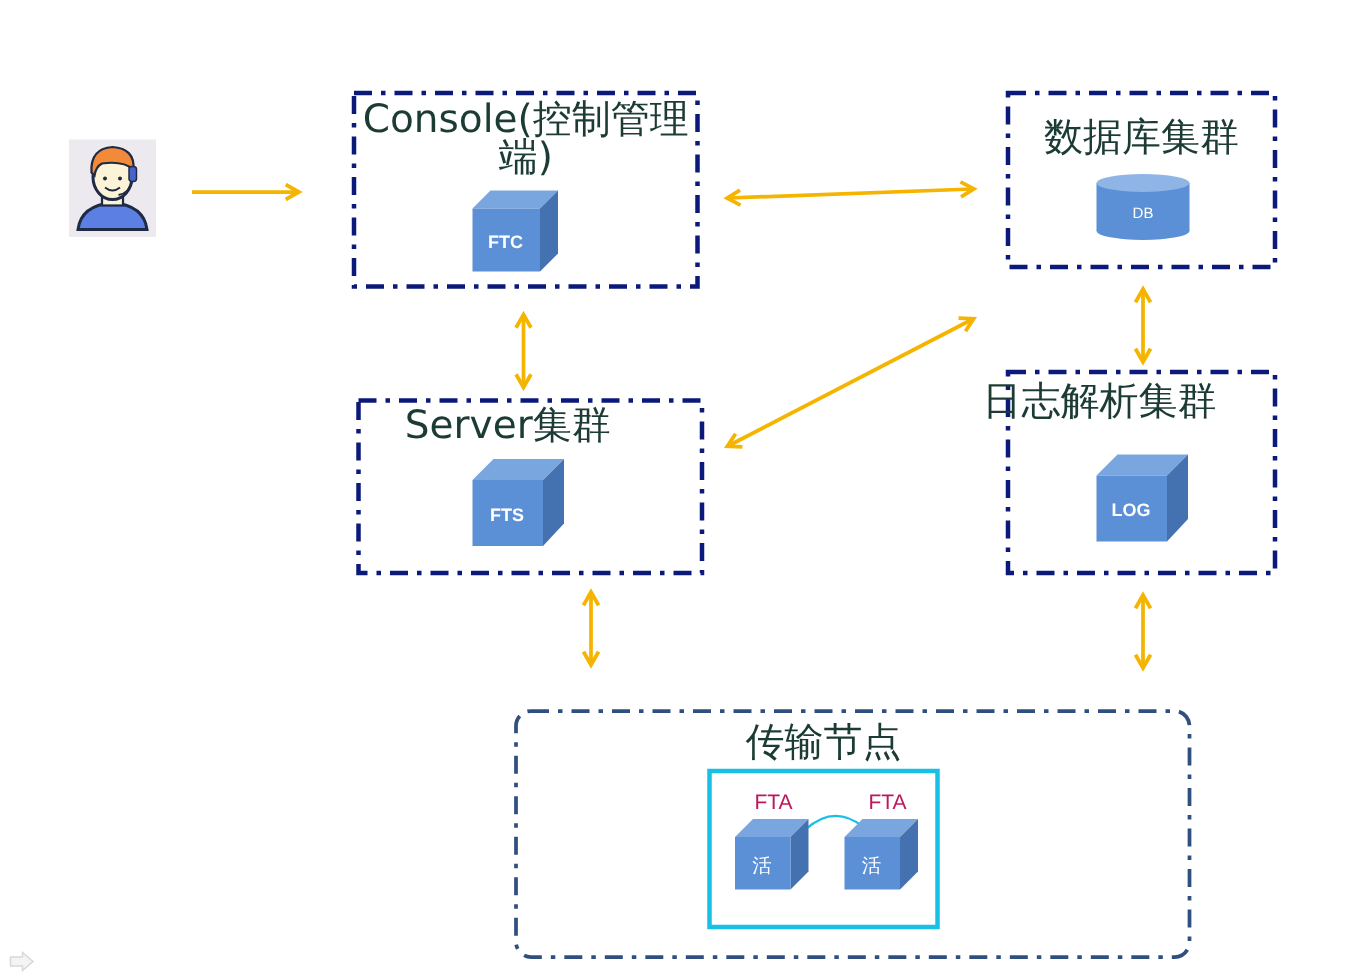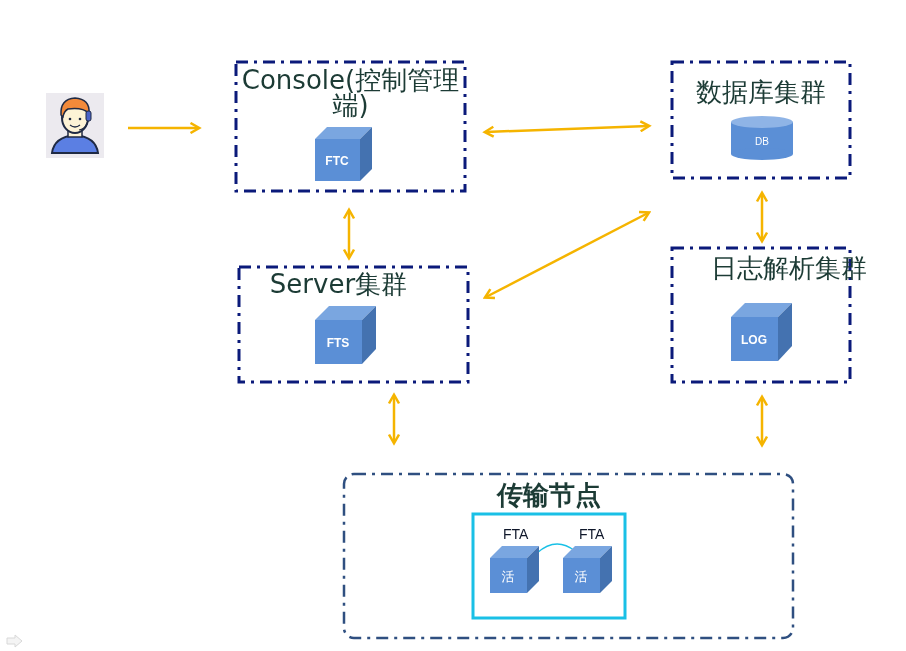--- a/index.html
+++ b/index.html
@@ -2,21 +2,21 @@
 <html><head>
 <meta charset="utf-8">
 <style>
   html, body { margin: 0; padding: 0; background: #ffffff; }
   body { width: 906px; height: 651px; position: relative; overflow: hidden; font-family: "DejaVu Sans", sans-serif; }
   .abs { position: absolute; }
   svg.layer { position: absolute; left: 0; top: 0; }
   .title { position: absolute; color: #1c3b35; font-size: 26px; text-align: center; line-height: 25px; }
   .cube-label { font-family: "Liberation Sans", sans-serif; font-weight: bold; font-size: 12px; fill: #ffffff; }
   .cube-label-cn { font-size: 13px; fill: #ffffff; }
-  .fta-label { position: absolute; color: #0f172a; font-size: 14px; font-family: "Liberation Sans", sans-serif; }
+  .fta-label { position: absolute; color: #be185d; font-size: 14px; font-family: "Liberation Sans", sans-serif; }
 </style>
 </head>
 <body>
 
 <svg class="layer" width="906" height="651">
   <defs>
     <marker id="ah" viewBox="0 0 10 10" refX="7" refY="5" markerWidth="5" markerHeight="5" orient="auto-start-reverse">
       <path d="M1,1 L8,5 L1,9" fill="none" stroke="#f5b400" stroke-width="2"></path>
     </marker>
   </defs>
@@ -99,21 +99,21 @@
     <path d="M24,32 Q29,36 34,32" fill="none" stroke="#1f2a44" stroke-width="1.3"></path>
   </svg>
 </div>
 
 <div class="title" style="left:236px; top:68px; width:229px;">
   <div>Console(控制管理</div>
   <div>端)</div>
 </div>
 <div class="title" style="left:672px; top:80px; width:178px;">数据库集群</div>
 <div class="title" style="left:224px; top:272px; width:229px;">Server集群</div>
-<div class="title" style="left:700px; top:256px; width:178px;text-align:center;">日志解析集群</div>
-<div class="title" style="left:473px; top:483px; width:152px;font-weight:bold;">传输节点</div>
+<div class="title" style="left:644px; top:256px; width:178px;text-align:center;">日志解析集群</div>
+<div class="title" style="left:473px; top:483px; width:152px;">传输节点</div>
 
 <div class="fta-label" style="left:503px; top:526px;">FTA</div>
 <div class="fta-label" style="left:579px; top:526px;">FTA</div>
 
 <svg class="abs" style="left:6px; top:634px;" width="18" height="14">
   <path d="M1,4 L9,4 L9,1 L16,7 L9,13 L9,10 L1,10 Z" fill="#f4f4f4" stroke="#d8d8d8" stroke-width="1"></path>
 </svg>
 
 </body></html>

